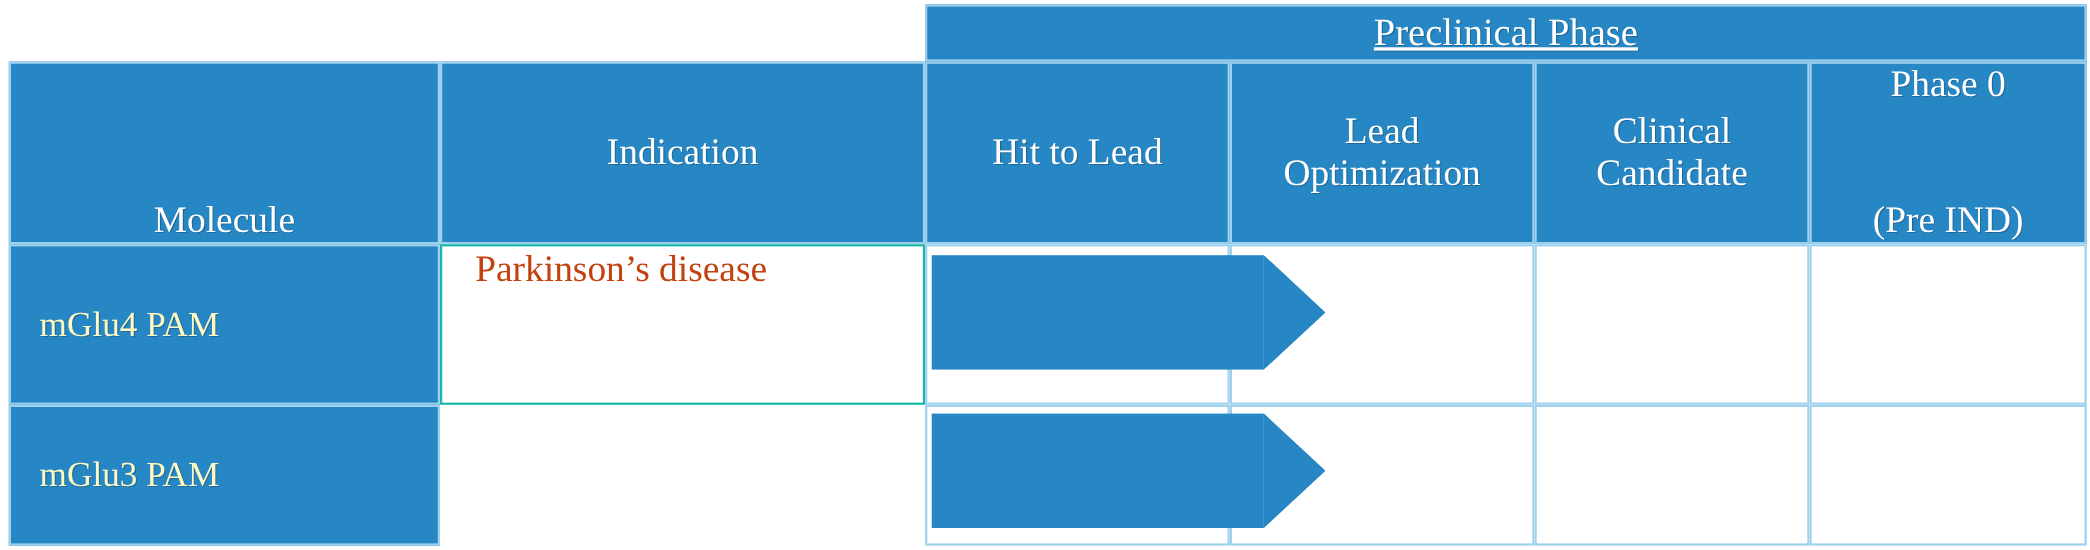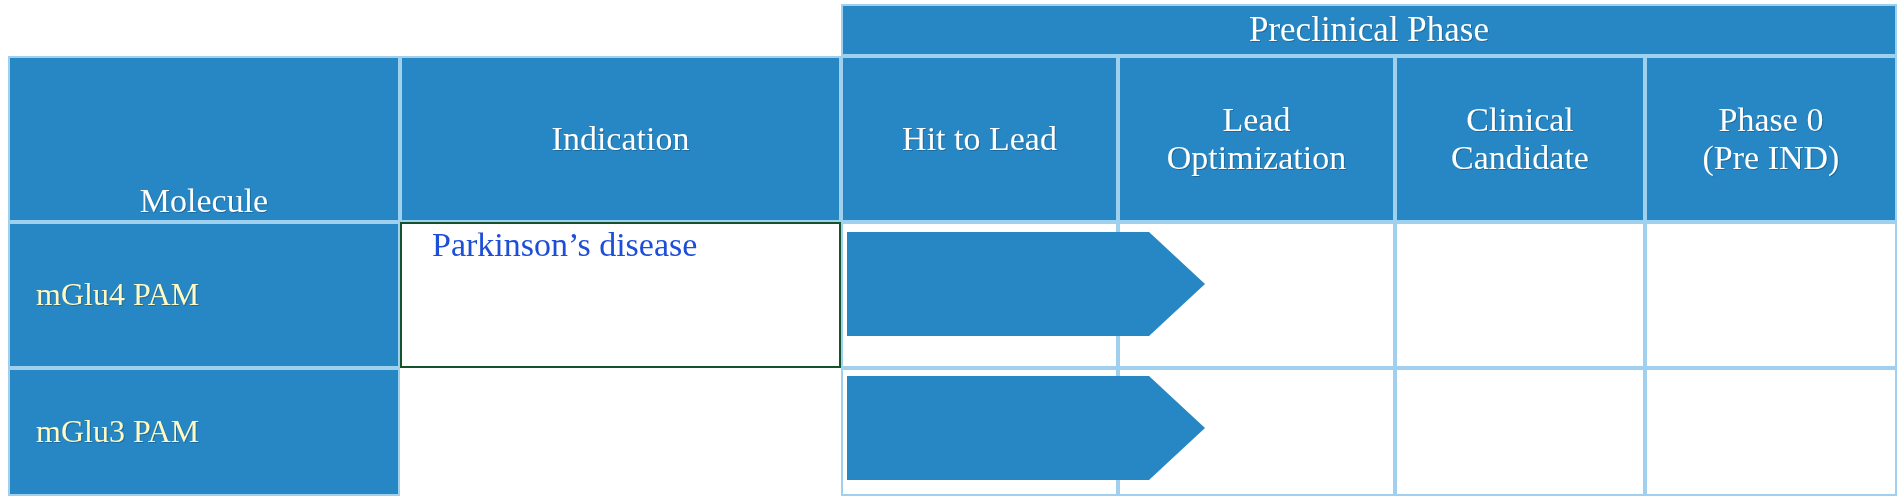--- a/index.html
+++ b/index.html
@@ -52,22 +52,22 @@
     border: 2px solid #9FD0EE;
     text-shadow: 1px 1px 0 rgba(0,0,0,0.22);
     font-size: 32px;
     justify-content: flex-start;
     text-align: left;
     padding-left: 26px;
   }
 
   .indcell {
     background: #ffffff;
-    color: #1d4ed8;
-    border: 2px solid #14532d;
+    color: #c2410c;
+    border: 2px solid #14b8a6;
     font-size: 34px;
     justify-content: flex-start;
     text-align: left;
     padding-left: 30px;
     line-height: 1.22;
   }
 
   .phasecell {
     background: #ffffff;
     border: 2px solid #9FD0EE;
@@ -94,21 +94,21 @@
     clip-path: polygon(0% 0%, 100% 50%, 0% 100%);
   }
 
   .nowrap { white-space: nowrap; }
 </style>
 </head>
 <body>
 
 <div id="page">
 
-  <div class="cell hdr band" style="left:841px; top:4px; width:1056px; height:52px;">
+  <div class="cell hdr band" style="left:841px; top:4px; width:1056px; height:52px;text-decoration:underline;">
     <span class="nowrap">Preclinical Phase</span>
   </div>
 
   <div class="cell hdr" style="left:8px; top:56px; width:392px; height:166px;align-items:flex-end;">
     <span class="nowrap">Molecule</span>
   </div>
 
   <div class="cell hdr" style="left:400px; top:56px; width:441px; height:166px;">
     <span class="nowrap">Indication</span>
   </div>
@@ -120,21 +120,21 @@
   <div class="cell hdr" style="left:1118px; top:56px; width:277px; height:166px; flex-direction:column;">
     <span class="nowrap">Lead</span>
     <span class="nowrap">Optimization</span>
   </div>
 
   <div class="cell hdr" style="left:1395px; top:56px; width:250px; height:166px; flex-direction:column;">
     <span class="nowrap">Clinical</span>
     <span class="nowrap">Candidate</span>
   </div>
 
-  <div class="cell hdr" style="left:1645px; top:56px; width:252px; height:166px; flex-direction:column;">
+  <div class="cell hdr" style="left:1645px; top:56px; width:252px; height:166px; flex-direction:column;justify-content:space-between;">
     <span class="nowrap">Phase 0</span>
     <span class="nowrap">(Pre IND)</span>
   </div>
 
   <div class="cell molcell" style="left:8px; top:222px; width:392px; height:146px;">
     <span class="nowrap">mGlu4 PAM</span>
   </div>
 
   <div class="cell indcell" style="left:400px; top:222px; width:441px; height:146px; flex-direction:column; align-items:flex-start;">
     <span class="nowrap">Parkinson’s disease</span>

